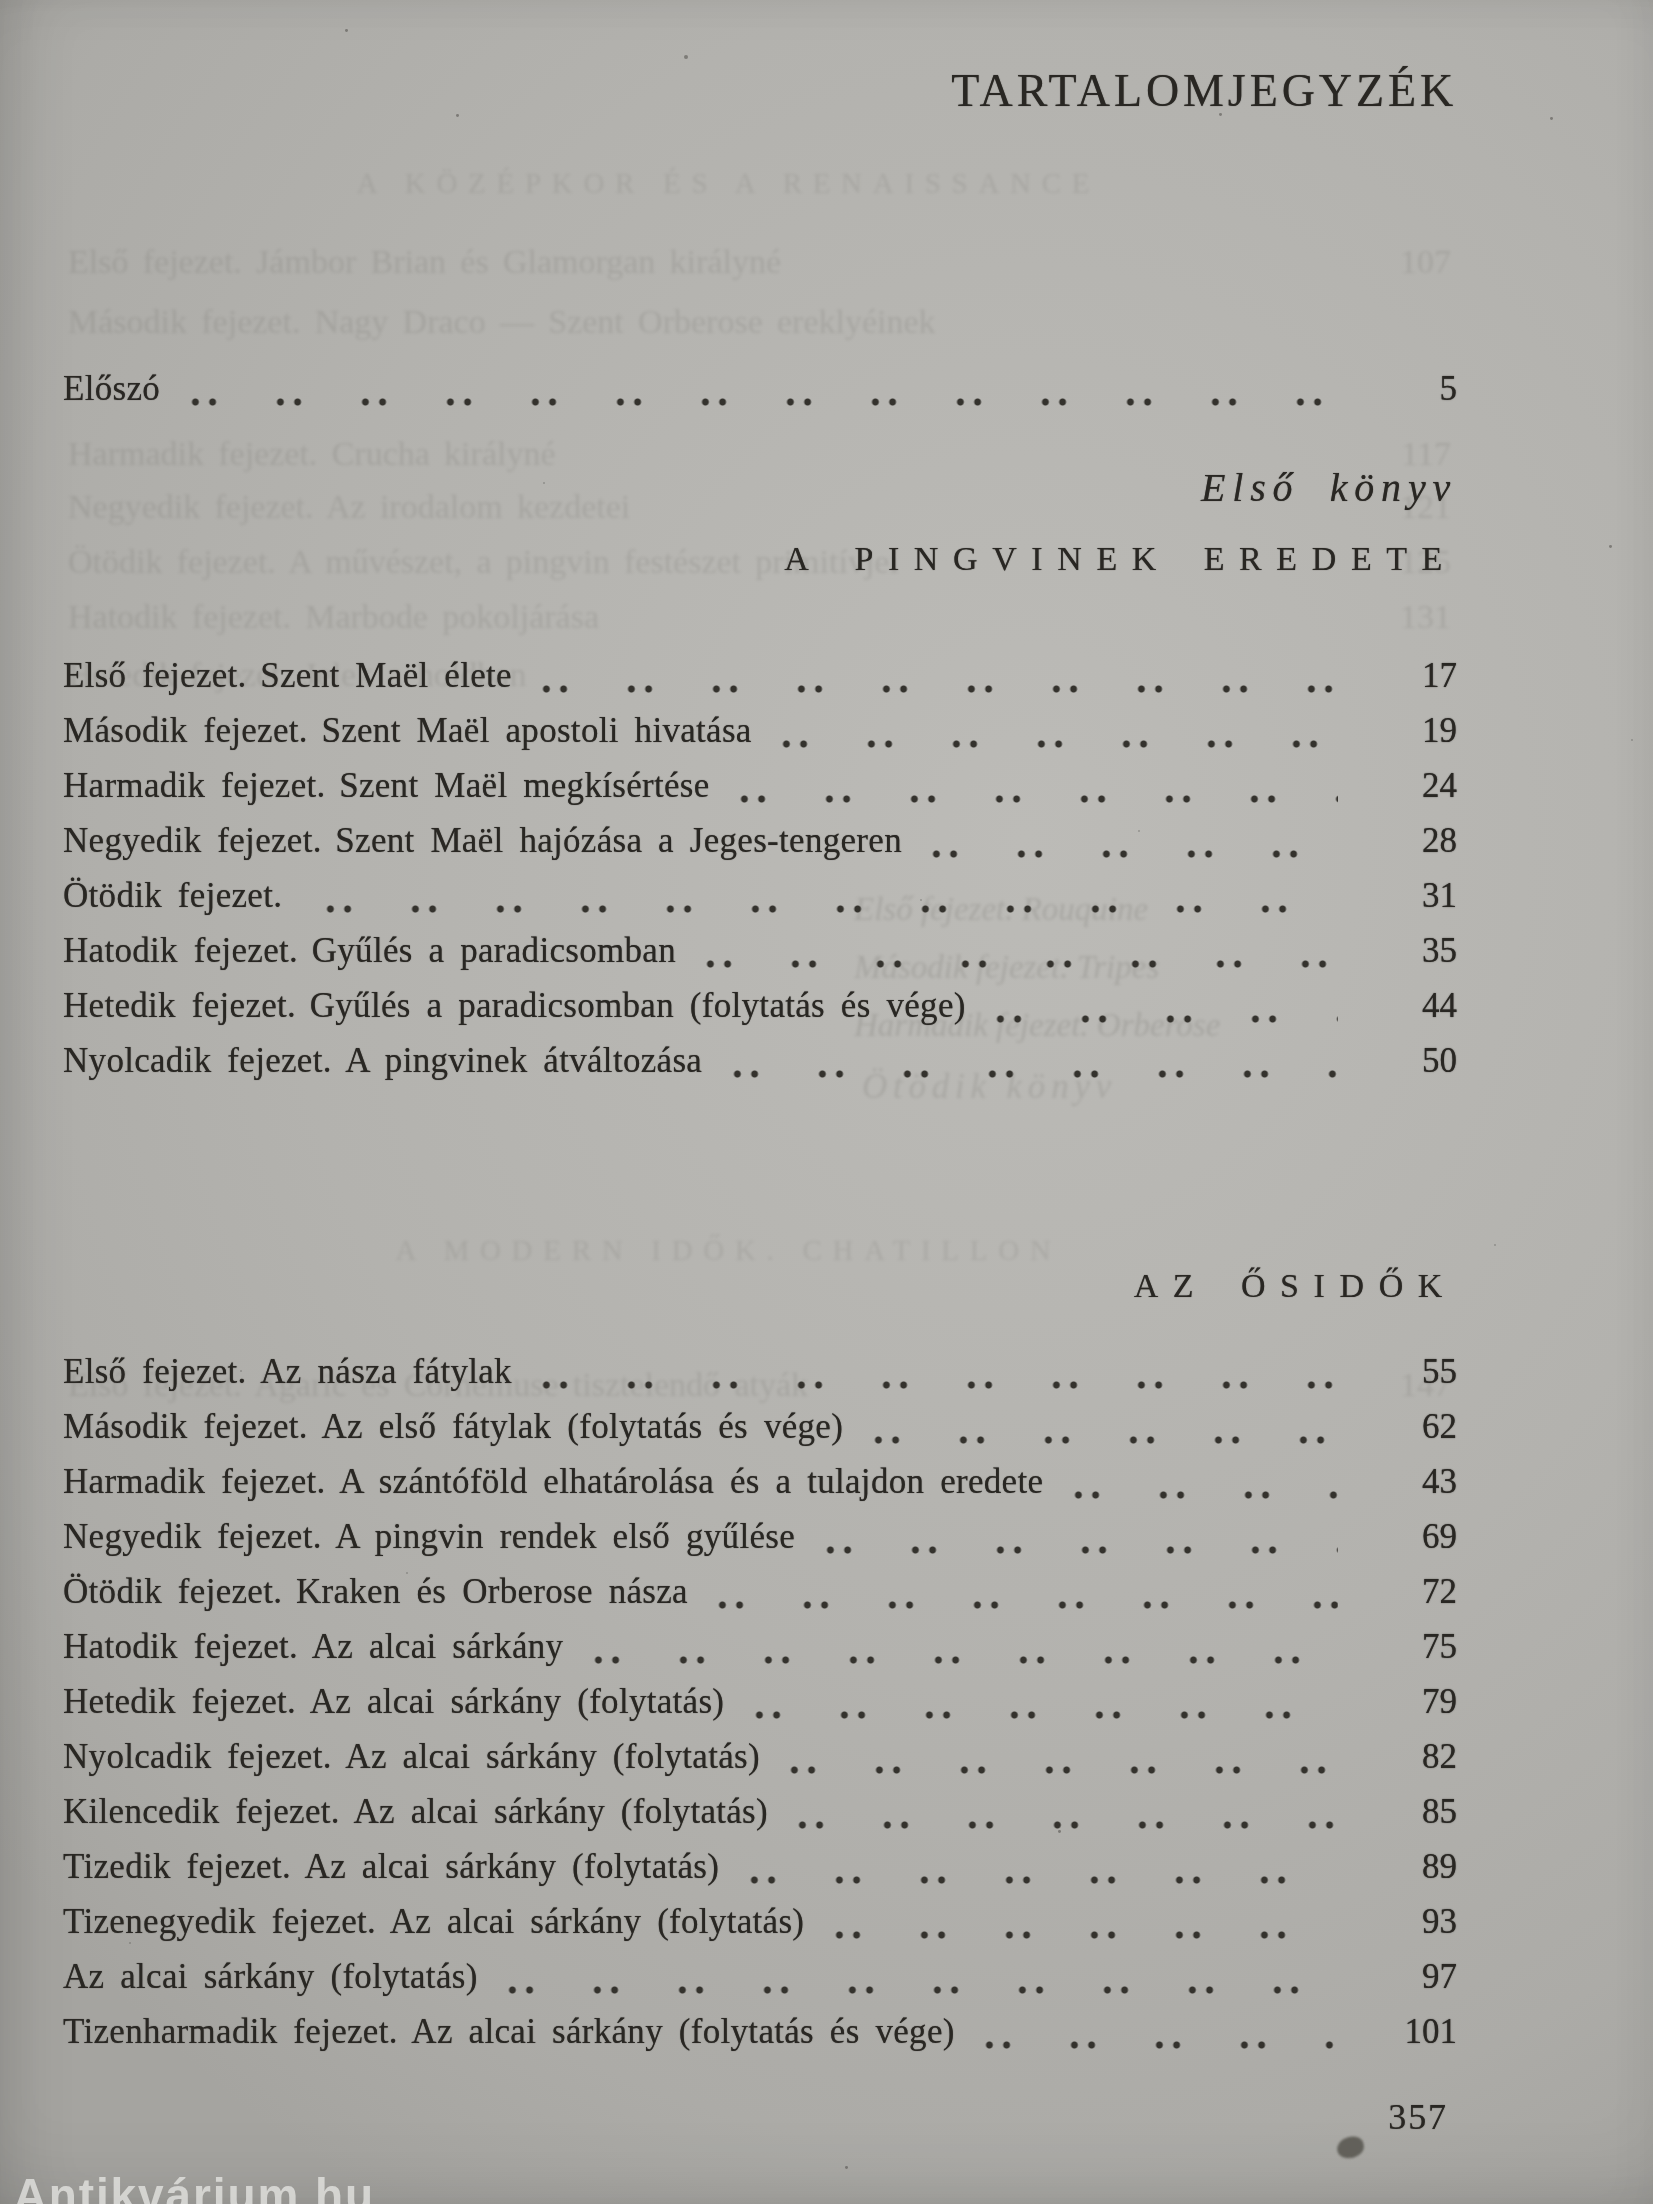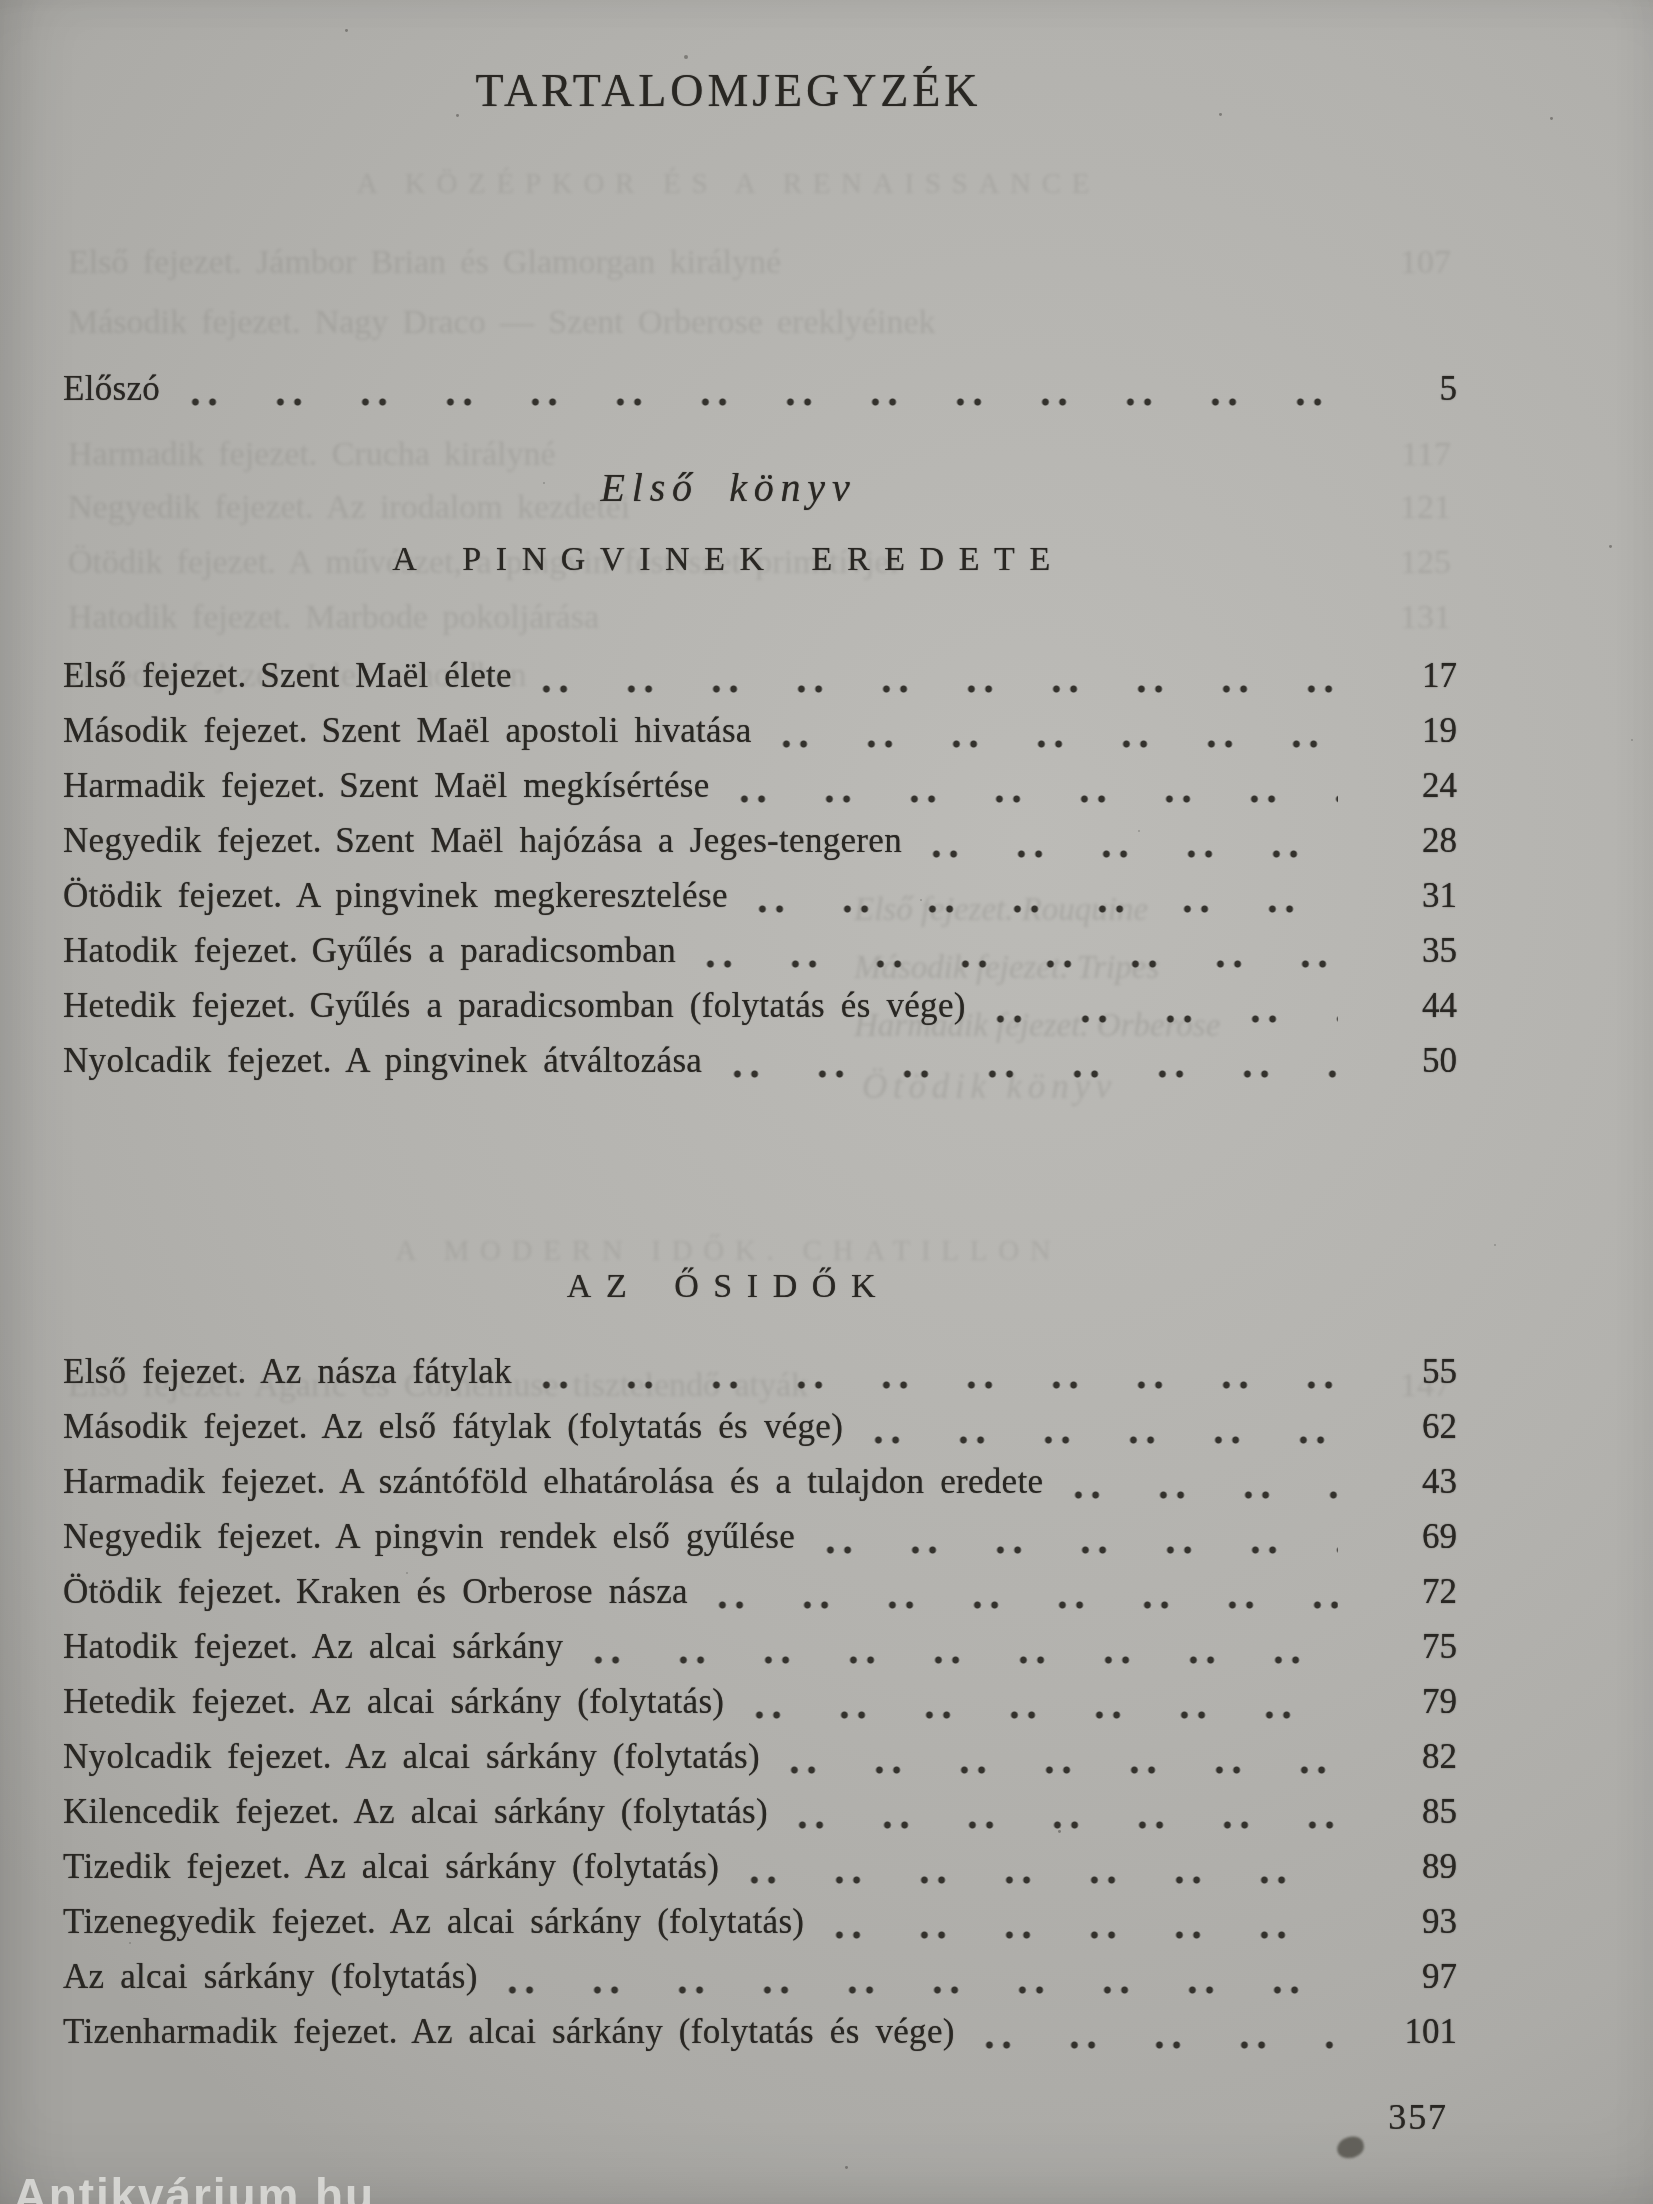--- a/index.html
+++ b/index.html
@@ -13,21 +13,21 @@
     background:radial-gradient(ellipse 1359px 1553px at 62% 38%, #bcbbb7 0%, #b3b2ae 55%, #acaba7 85%, #a5a4a0 100%);
     box-shadow:
       inset 44px 0 68px -34px rgba(0,0,0,.14),
       inset -29px 0 58px -39px rgba(0,0,0,.08),
       inset 0 -49px 87px -44px rgba(0,0,0,.12),
       inset 0 39px 68px -49px rgba(0,0,0,.06);
     color:#292723;
   }
   
   .ink{ text-shadow:0 0 1px rgba(41,39,35,.75); }
-  .center-line{ position:absolute; left:0; width:1457px; text-align:center; white-space:nowrap; }
+  .center-line{ position:absolute; left:0; width:1457px; text-align:right; white-space:nowrap; }
   .page-title{ top:64px; font-size:46px; letter-spacing:3.9px; }
   .book-heading{ font-style:italic; font-size:40px; letter-spacing:6.8px; word-spacing:13.6px; }
   .book-subtitle{ font-size:34px; letter-spacing:14.6px; word-spacing:9.7px; }
   .toc{ position:absolute; left:63px; width:1394px; }
   .row{ display:flex; height:55px; line-height:55px; white-space:nowrap; }
   .row .label{ font-size:35px; letter-spacing:0.3px; word-spacing:6.8px; margin-right:13.6px; }
   .row .rtitle{ font-size:35px; letter-spacing:0.3px; word-spacing:6.8px; }
   .row .leader{
     flex:1; height:55px; margin:0 9.7px 0 15.5px;
     background-image:
@@ -130,21 +130,20 @@
     <span class="pg">24</span>
   </div>
       <div class="row">
     <span class="label ink">Negyedik fejezet.</span>
     <span class="rtitle ink">Szent Maël hajózása a Jeges-tengeren</span>
     <span class="leader"></span>
     <span class="pg">28</span>
   </div>
       <div class="row">
     <span class="label ink">Ötödik fejezet.</span>
-    <span class="rtitle ink">A pingvinek megkeresztelése</span>
     <span class="leader"></span>
     <span class="pg">31</span>
   </div>
       <div class="row">
     <span class="label ink">Hatodik fejezet.</span>
     <span class="rtitle ink">Gyűlés a paradicsomban</span>
     <span class="leader"></span>
     <span class="pg">35</span>
   </div>
       <div class="row">

